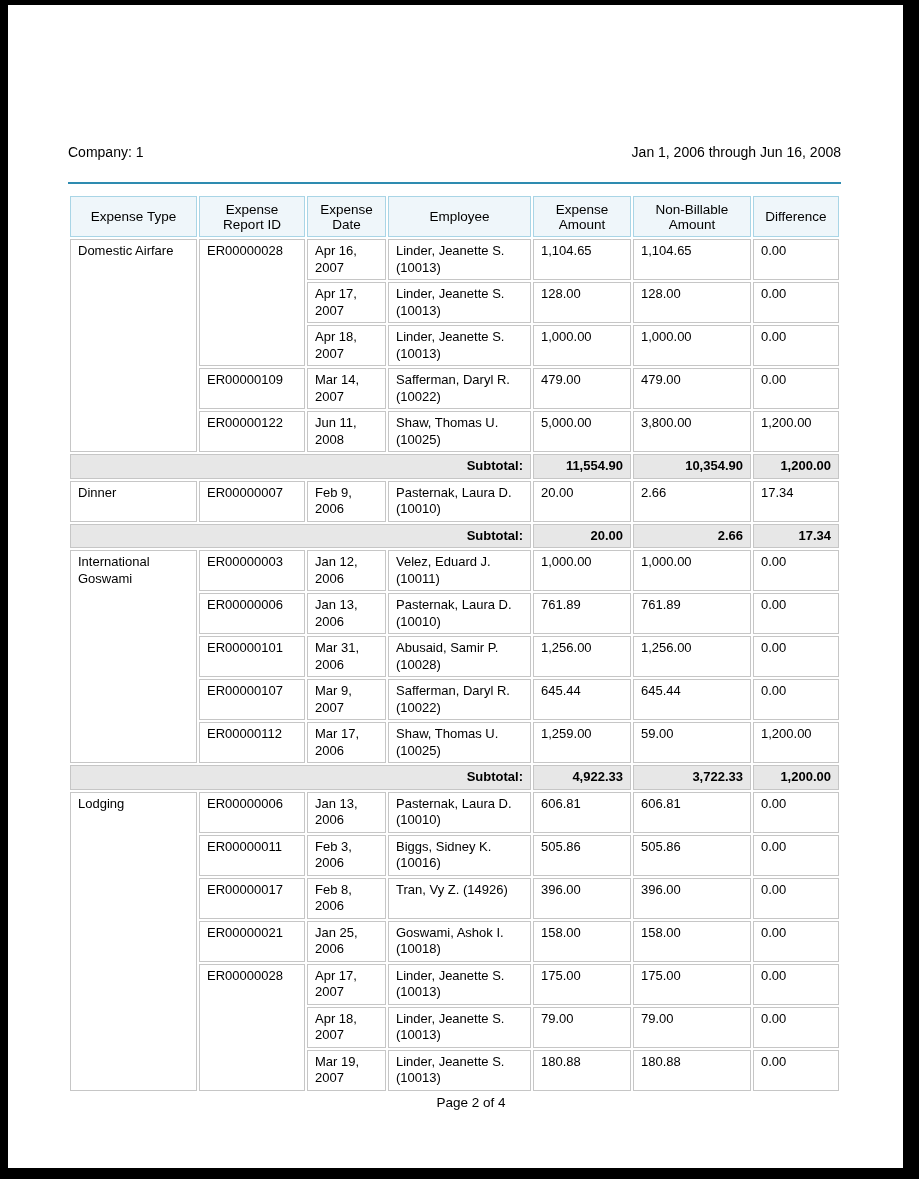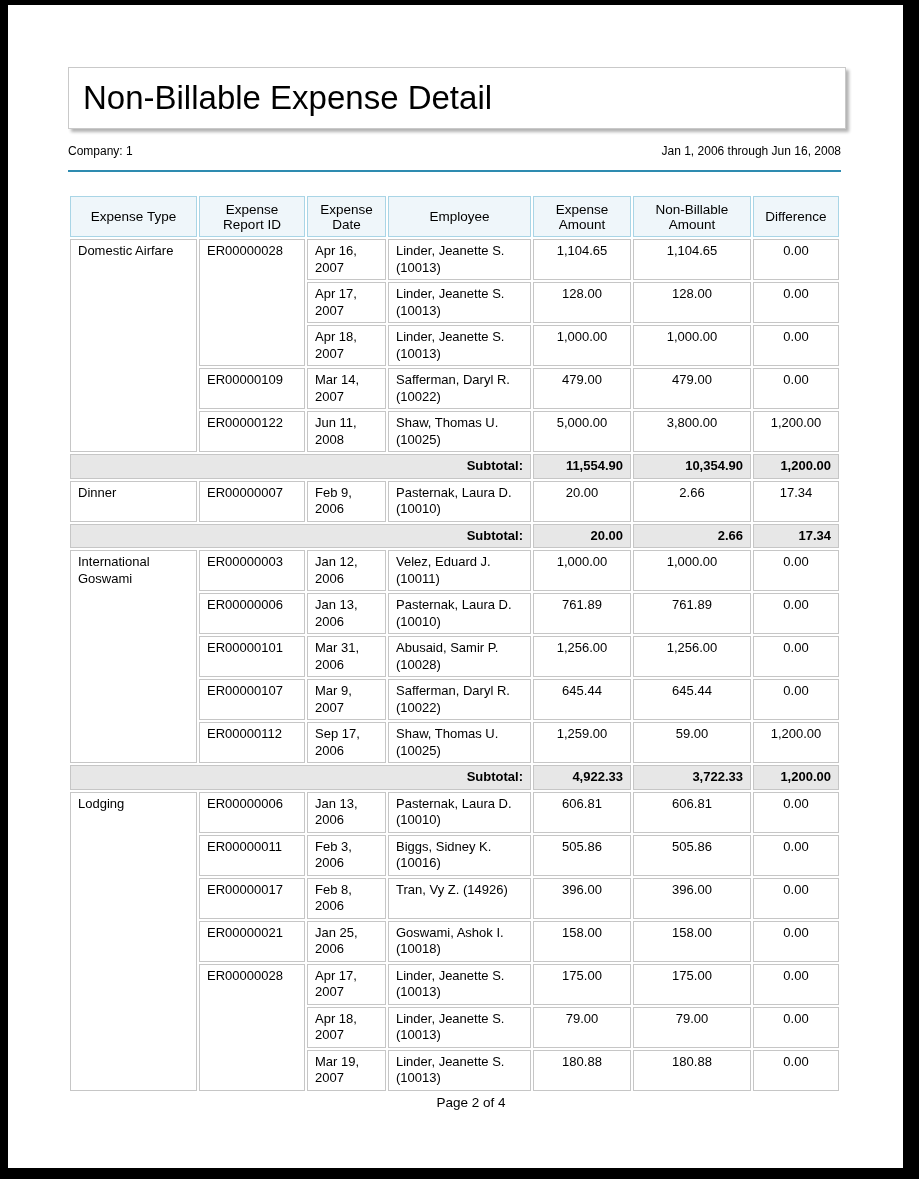--- a/index.html
+++ b/index.html
@@ -25,23 +25,23 @@
     padding-left:14px;
   }
   .title-box h1 {
     font-size:33px; font-weight:normal; letter-spacing:0;
     white-space:nowrap;
   }
   .meta-row {
     position:absolute; left:60px; top:139px;
     width:773px;
     display:flex; justify-content:space-between; align-items:flex-end;
-    font-size:12px;
+    font-size:14px;
     border-bottom:2px solid #2e8bb0;
-    padding-bottom:12px;
+    padding-bottom:22px;
   }
   .report-table {
     position:absolute; left:60px; top:189px;
     width:773px;
   }
   table {
     table-layout:fixed;
     width:773px;
     border-collapse:separate;
     border-spacing:2px;
@@ -54,44 +54,41 @@
     height:41px; padding:2px 4px;
   }
   td {
     border:1px solid #c6c6c6;
     font-size:13px; line-height:16.5px;
     vertical-align:top; text-align:left;
     padding:3px 7px;
     height:33px;
     overflow:hidden;
   }
-  td.c-amt { text-align:center; }
+  td.c-amt { text-align:left; }
   tr.subtotal td {
     height:18px;
     background:#e7e7e7;
     font-weight:bold;
   }
   tr.subtotal td.sub-label { text-align:right; }
   tr.subtotal td.sub-amt { text-align:right; }
   .page-footer {
     position:absolute; left:0; top:1090px;
     width:100%;
     text-align:center;
     font-size:13.5px;
     padding-left:31px;
   }
 </style>
 </head>
 <body>
 
 <div class="page">
 
-  <div class="title-box">
-    <h1>Non-Billable Expense Detail</h1>
-  </div>
 
   <div class="meta-row">
     <span>Company: 1</span>
     <span>Jan 1, 2006 through Jun 16, 2008</span>
   </div>
 
   <div class="report-table">
     <table>
       <colgroup>
         <col style="width:127px">
@@ -205,21 +202,21 @@
         <tr>
           <td>ER00000107</td>
           <td>Mar 9, 2007</td>
           <td>Safferman, Daryl R. (10022)</td>
           <td class="c-amt">645.44</td>
           <td class="c-amt">645.44</td>
           <td class="c-amt">0.00</td>
         </tr>
         <tr>
           <td>ER00000112</td>
-          <td>Sep 17, 2006</td>
+          <td>Mar 17, 2006</td>
           <td>Shaw, Thomas U. (10025)</td>
           <td class="c-amt">1,259.00</td>
           <td class="c-amt">59.00</td>
           <td class="c-amt">1,200.00</td>
         </tr>
         <tr class="subtotal">
           <td class="sub-label" colspan="4">Subtotal:</td>
           <td class="sub-amt">4,922.33</td>
           <td class="sub-amt">3,722.33</td>
           <td class="sub-amt">1,200.00</td>

